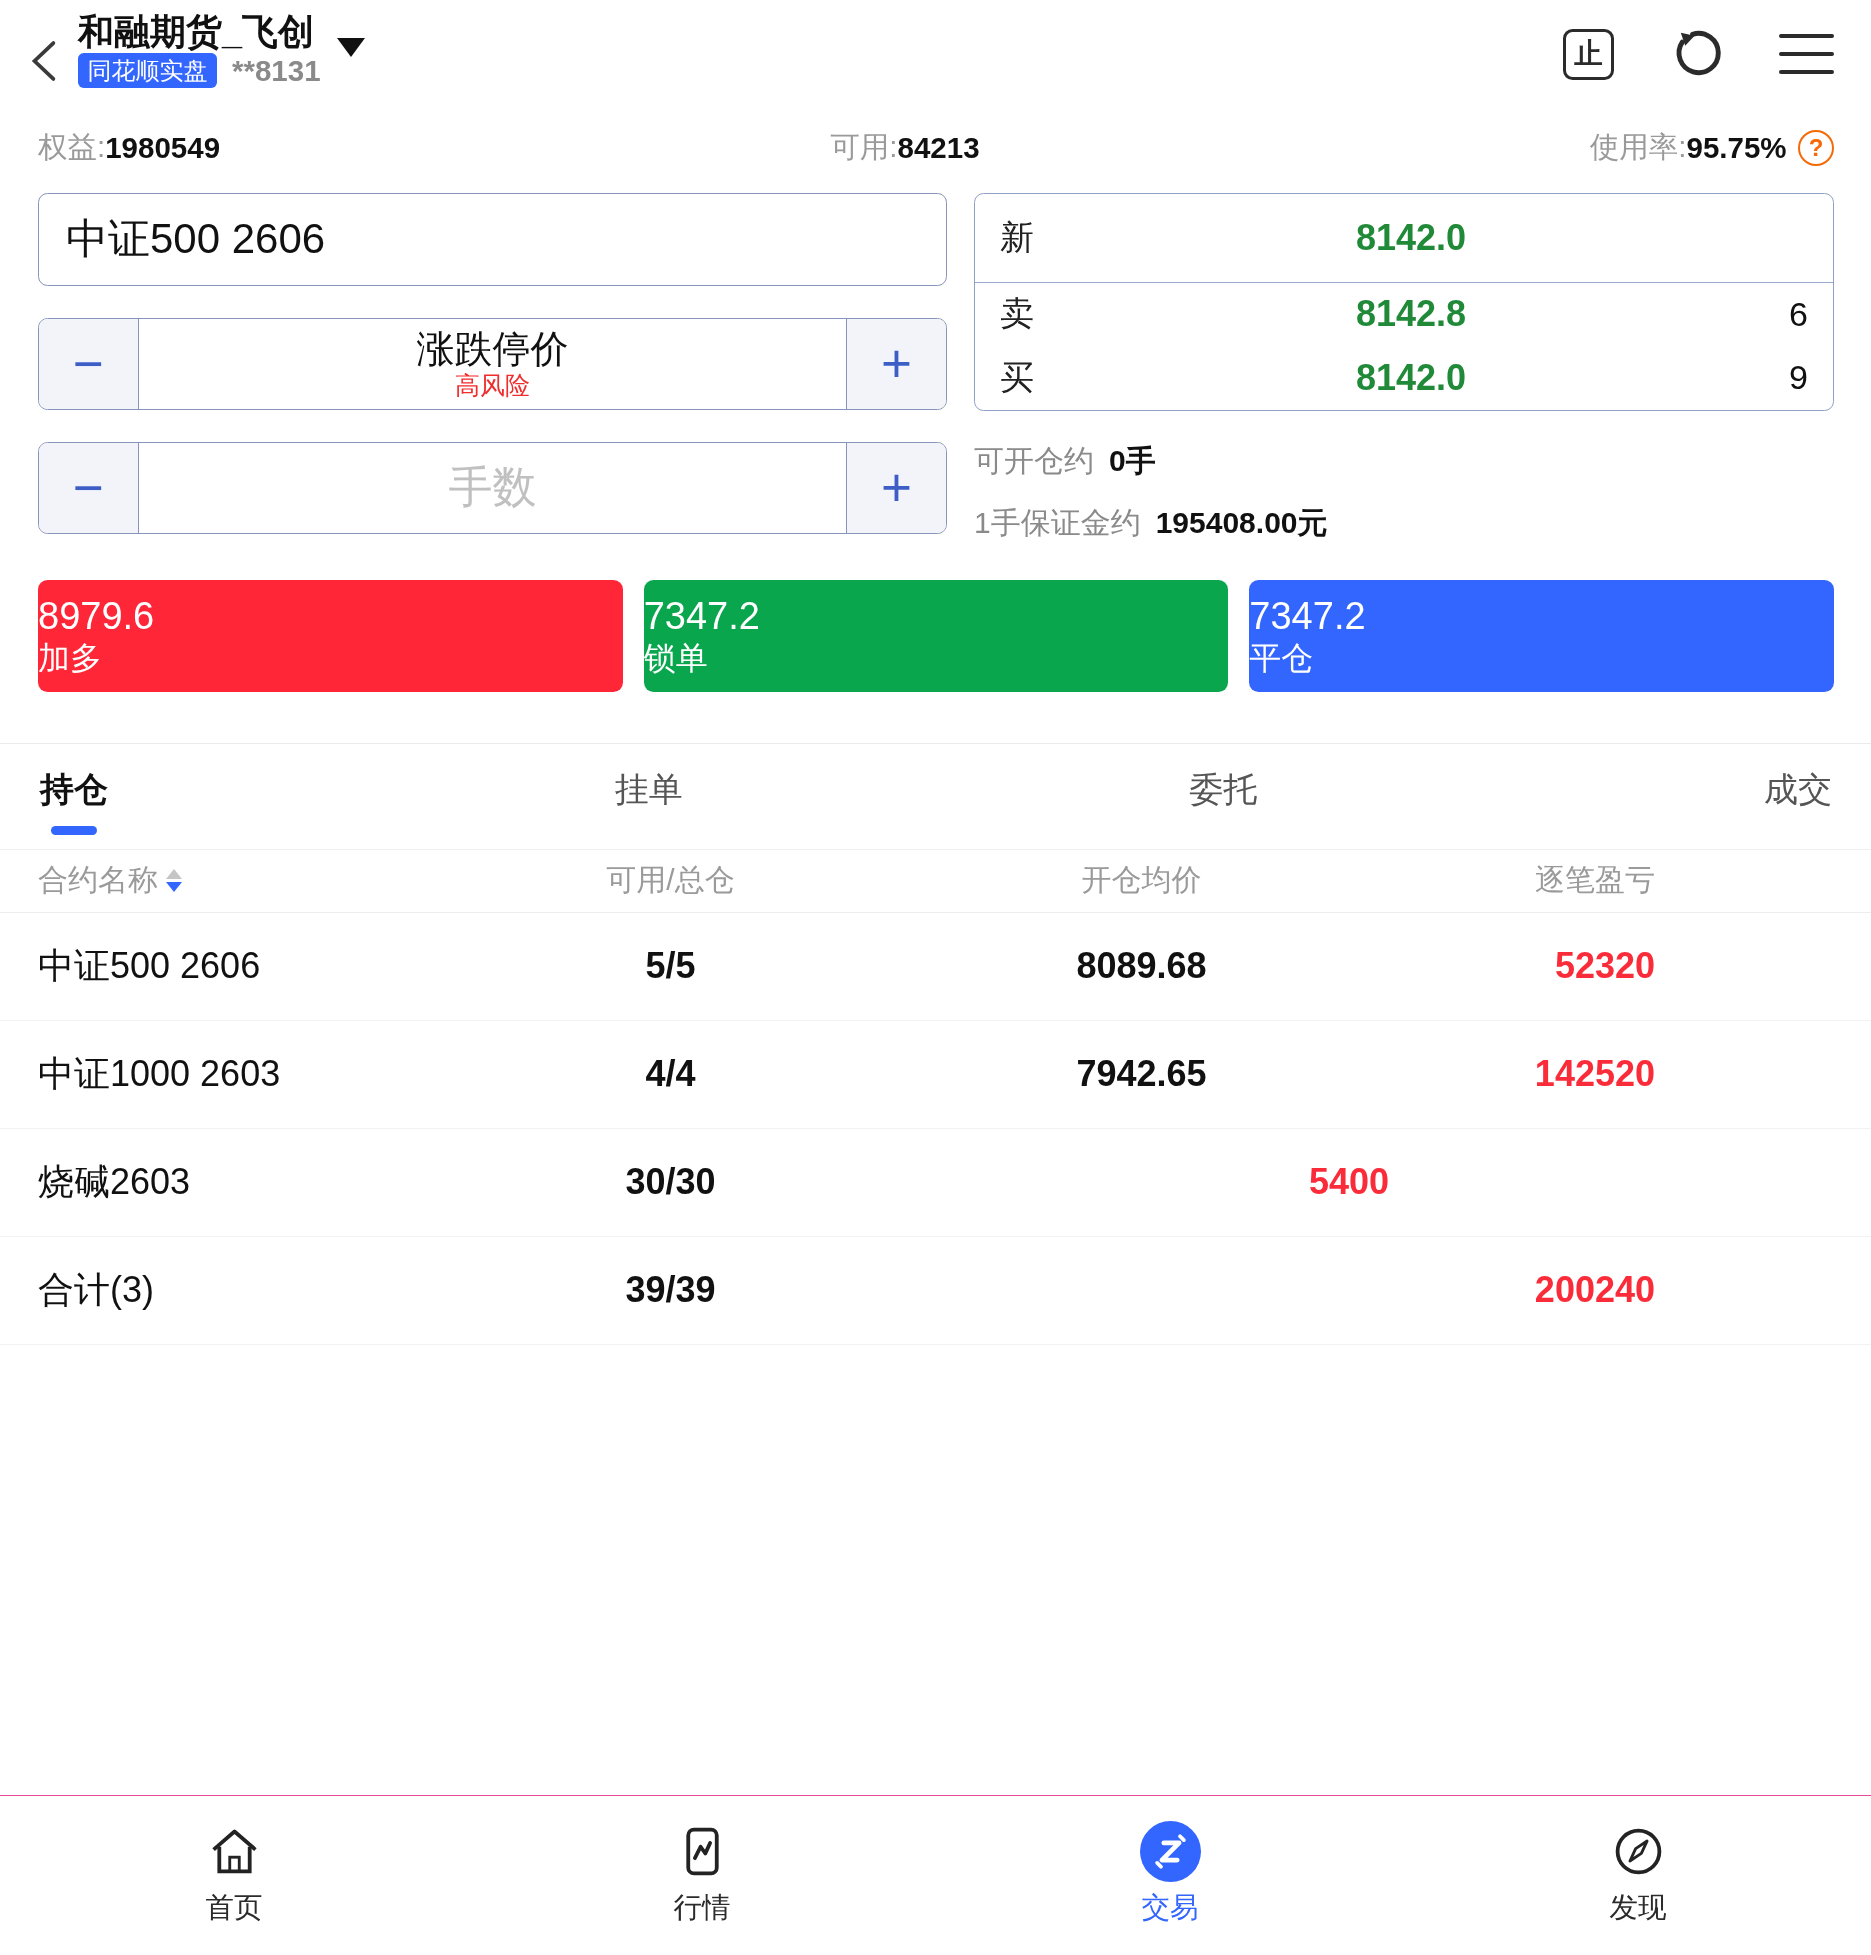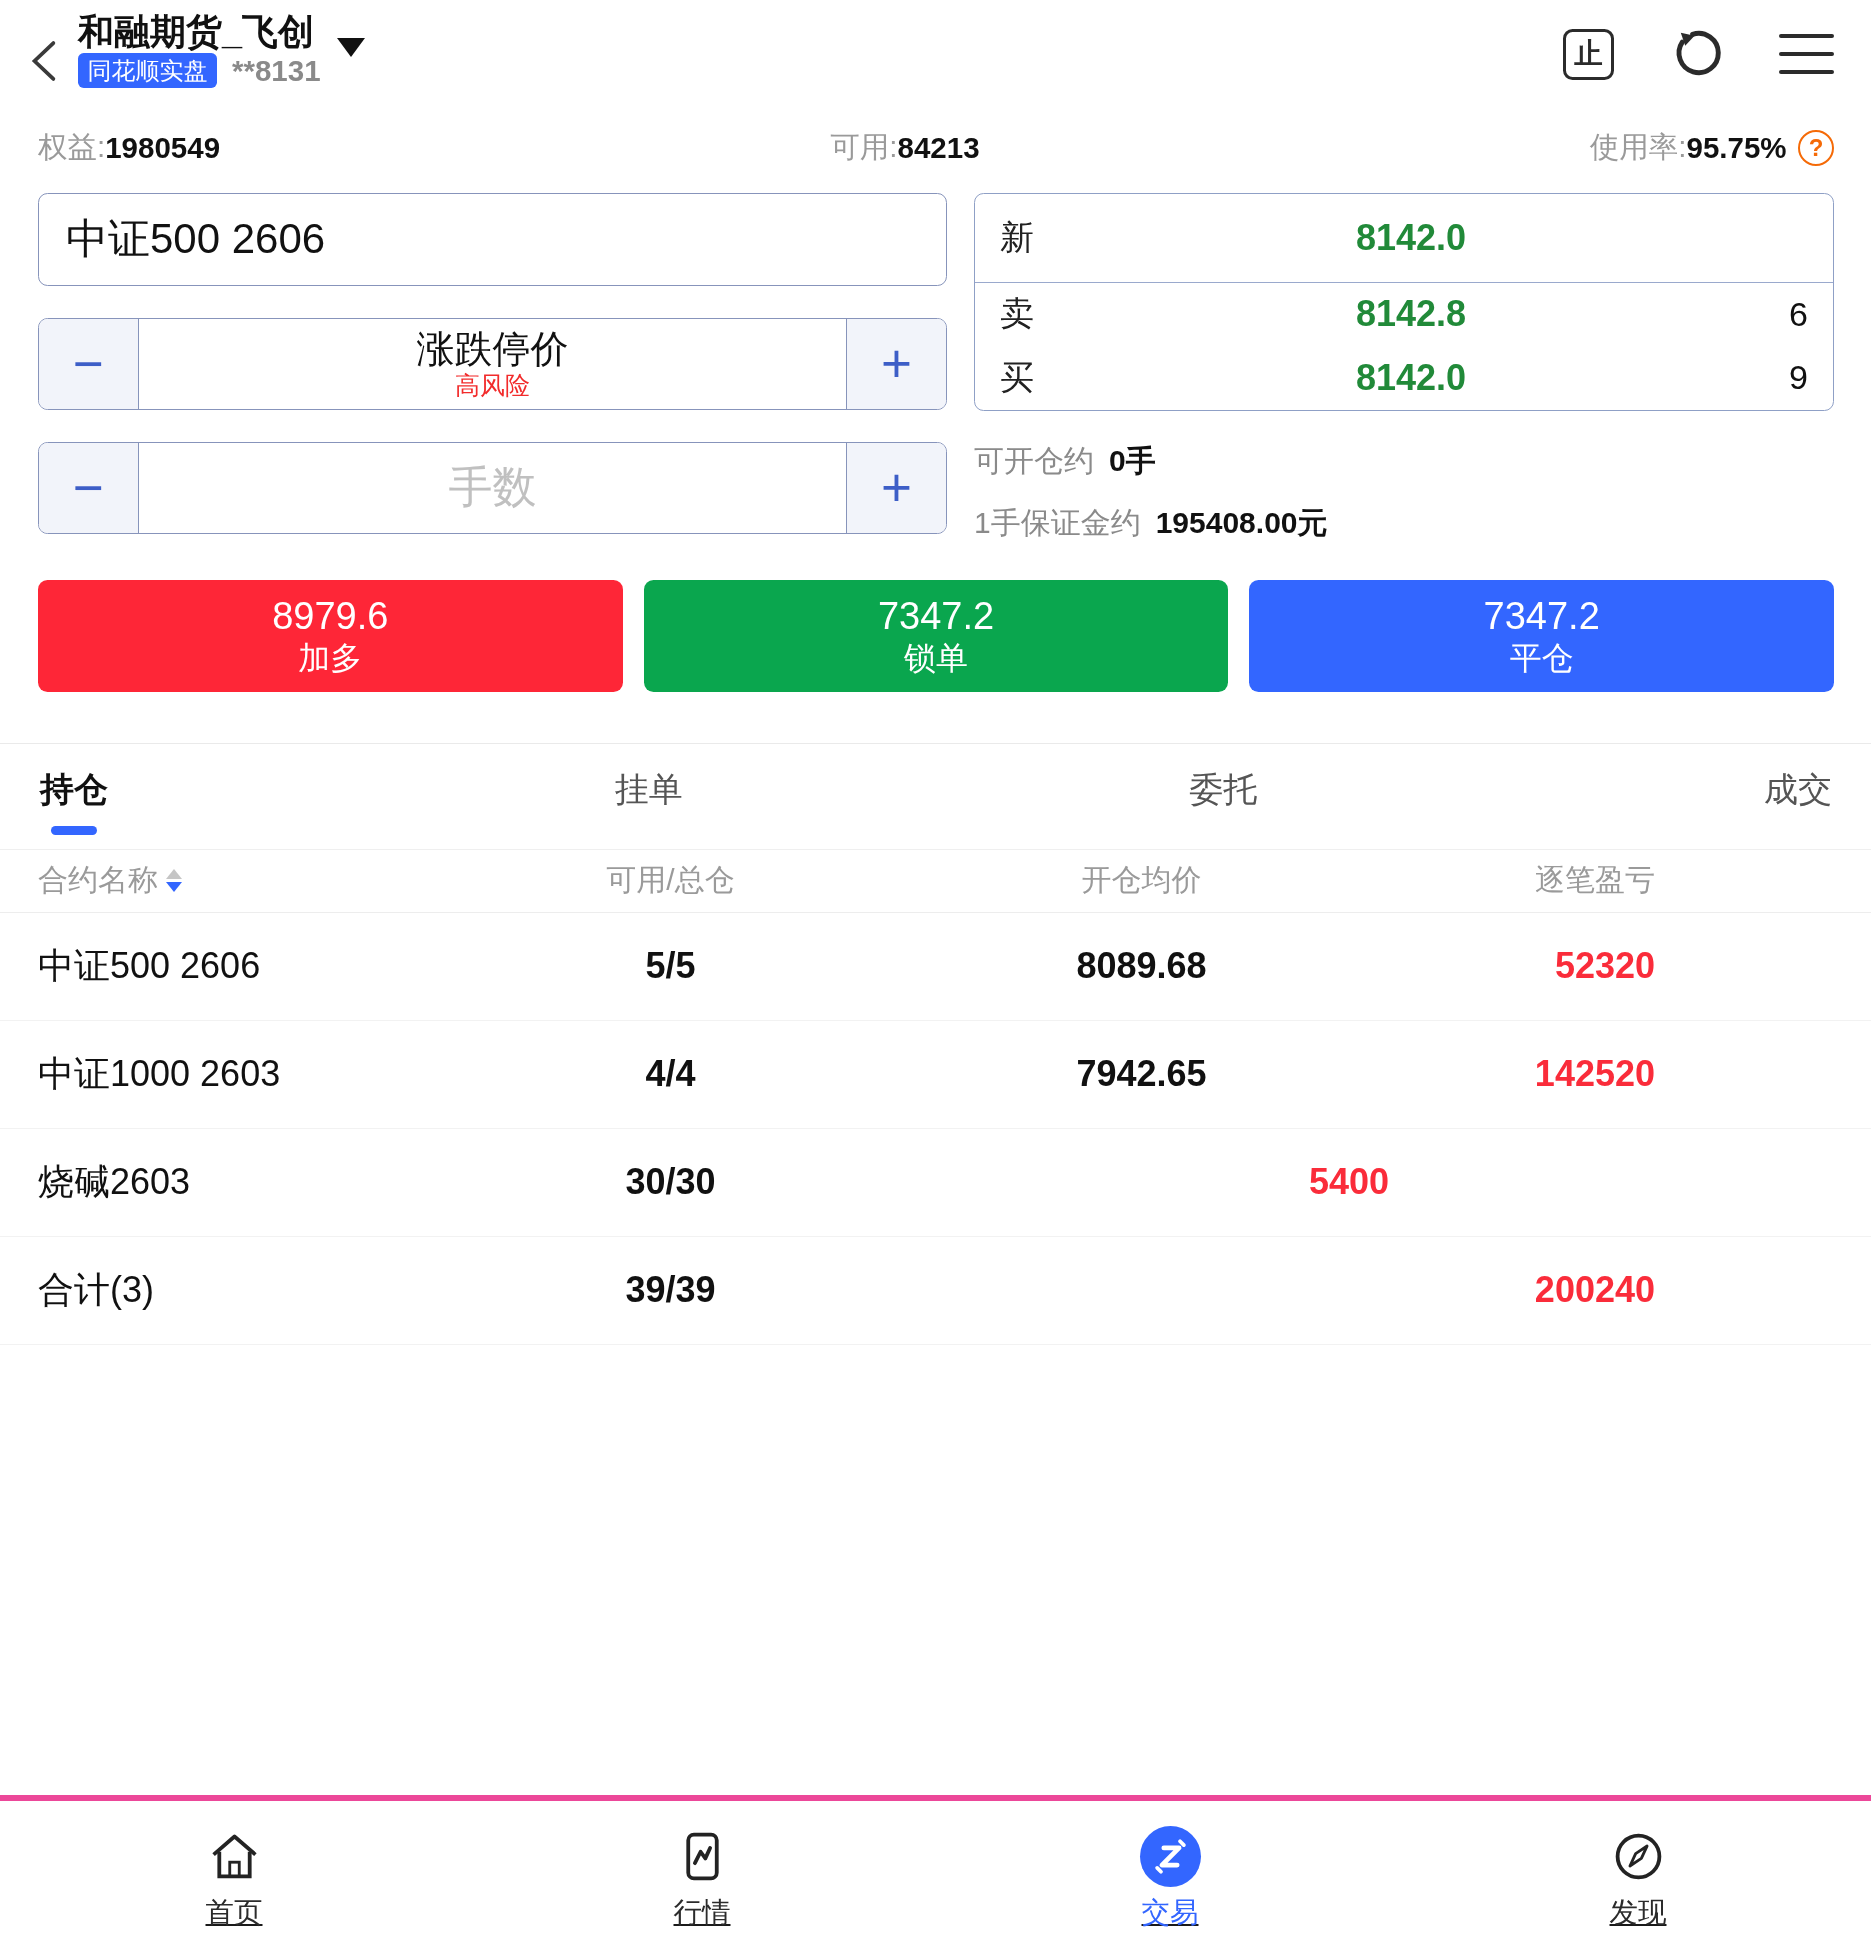--- a/index.html
+++ b/index.html
@@ -57,21 +57,21 @@
   .q-price { flex:1; text-align:center; font-size:36px; font-weight:600; color:#218a39; }
   .q-qty { width:53px; text-align:right; font-size:34px; color:#111; }
 
   .capacity-line { display:flex; align-items:center; gap:15px; font-size:30px; margin-top:30px; }
   .capacity-line + .capacity-line { margin-top:21px; }
   .capacity-line .lbl { color:#8a8a8a; }
   .capacity-line .val { color:#111; font-weight:700; }
 
   
   .actions { display:flex; gap:21px; padding:0 38px; margin-top:36px; flex:none; }
-  .action-btn { flex:1; height:112px; border-radius:9.5px; color:#fff; display:flex; flex-direction:column; align-items:center; justify-content:center; gap:7.6px; cursor:pointer; }
+  .action-btn { flex:1; height:112px; border-radius:9.5px; color:#fff; display:flex; flex-direction:column; align-items:flex-start; justify-content:center; gap:7.6px; cursor:pointer; }
   .action-btn .aprice { font-size:38px; line-height:1; }
   .action-btn .alab { font-size:32px; line-height:1; }
   .btn-buy { background:#fe2637; }
   .btn-lock { background:#0aa64e; }
   .btn-close { background:#3366ff; }
 
   
   .tabs { display:flex; justify-content:space-between; align-items:flex-start; padding:23px 40px 4px 40px; margin-top:51px; border-top:1px solid #eaeaea; border-bottom:1px solid #efefef; flex:none; }
   .tab { font-size:34px; color:#555; padding-bottom:32px; position:relative; cursor:pointer; }
   .tab.active { color:#111; font-weight:700; }
@@ -87,21 +87,21 @@
   .c-center { text-align:center; }
   .c-right { text-align:right; }
   .trow { height:108px; font-size:36px; border-bottom:1px solid #f2f2f2; cursor:pointer; }
   .cell-name { color:#111; }
   .cell-num { color:#111; font-weight:600; }
   .cell-pnl { color:#fa2c3a; font-weight:700; }
 
   .spacer { flex:1; }
 
   
-  .bottom-nav { border-top:6px solid #ec4899; height:160px; display:flex; flex:none;text-decoration:underline; }
+  .bottom-nav { border-top:1px solid #ec4899; height:160px; display:flex; flex:none; }
   .nav-item { flex:1; display:flex; flex-direction:column; align-items:center; padding-top:25px; gap:11.4px; cursor:pointer; }
   .nav-label { font-size:28.5px; color:#2b2b2b; line-height:1; }
   .nav-item.active .nav-label { color:#3366ff; }
   .trade-circle { width:61px; height:61px; border-radius:50%; background:#3366ff; display:flex; align-items:center; justify-content:center; }
   .nav-icon-box { height:61px; display:flex; align-items:center; justify-content:center; }
 </style>
 </head>
 <body>
 
 <div class="app">

